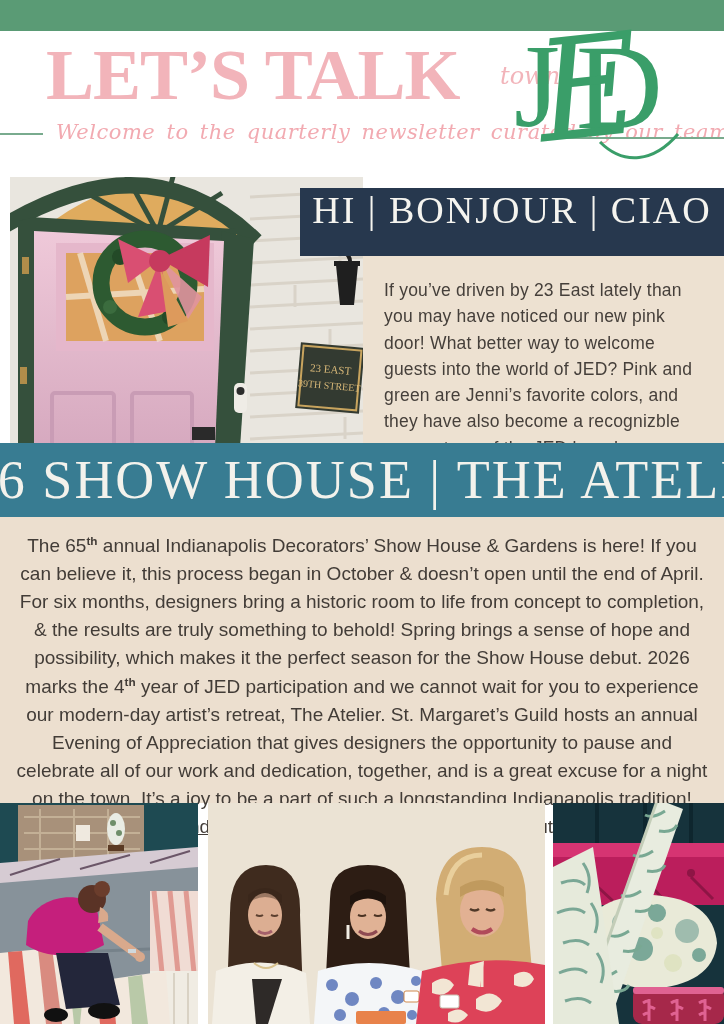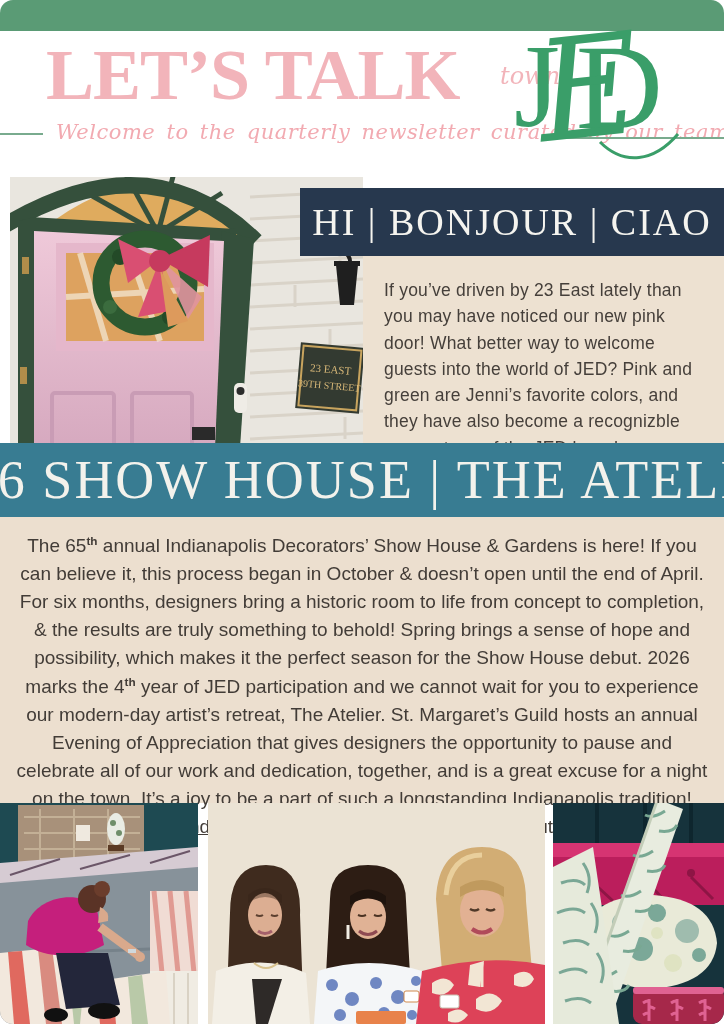--- a/index.html
+++ b/index.html
@@ -1,33 +1,33 @@
 <!DOCTYPE html>
 <html><head>
 <meta charset="utf-8">
 <style>
   html,body{margin:0;padding:0;background:#ffffff;}
   #page{position:relative;width:724px;height:1024px;background:#ffffff;overflow:hidden;
-        font-family:"Liberation Sans",sans-serif;border-radius:13px;}
+        font-family:"Liberation Sans",sans-serif;}
   
   .topbar{position:absolute;left:0;top:0;width:724px;height:31px;background:#5a9b75;}
   .masthead-title{position:absolute;left:46px;top:34px;font-family:"Liberation Serif",serif;
         font-weight:700;font-size:72px;letter-spacing:-1px;color:#f2b4ba;white-space:nowrap;}
   .masthead-with{position:absolute;left:500px;top:62px;font-family:"DejaVu Serif",serif;
         font-style:italic;font-size:24px;color:#f2b4ba;}
   .monogram{position:absolute;left:512px;top:14px;width:170px;height:160px;z-index:3;}
   .tagline{position:absolute;left:56px;top:120px;font-family:"DejaVu Serif",serif;font-style:italic;
         font-size:21px;letter-spacing:.5px;word-spacing:4px;color:#f2aab1;white-space:nowrap;}
   .rule{position:absolute;height:2px;background:#79ab8e;}
   .rule-left{left:0;top:133px;width:43px;}
   .rule-right{left:558px;top:137px;width:166px;}
   
   .photo-door{position:absolute;left:10px;top:177px;width:353px;height:271px;z-index:1;}
   .banner-hello{position:absolute;left:300px;top:188px;width:424px;height:68px;background:#27384e;
-        z-index:2;display:flex;align-items:center;justify-content:center;}
+        z-index:2;display:flex;align-items:flex-start;justify-content:center;}
   .banner-hello span{font-family:"Liberation Serif",serif;font-size:38px;letter-spacing:2px;
         color:#f5f4ef;white-space:nowrap;}
   .panel-hello{position:absolute;left:363px;top:256px;width:361px;height:187px;background:#ede1d1;
         z-index:2;box-sizing:border-box;padding:21px 22px 0 21px;}
   .panel-hello p{margin:0;font-size:17.5px;line-height:1.5;color:#453f3a;letter-spacing:.2px;}
   .banner-showhouse{position:absolute;left:0;top:443px;width:724px;height:74px;background:#387c92;
         z-index:2;display:flex;align-items:center;justify-content:center;}
   .banner-showhouse span{font-family:"Liberation Serif",serif;font-size:54px;letter-spacing:2px;
         color:#f3f2ec;white-space:nowrap;}
   

